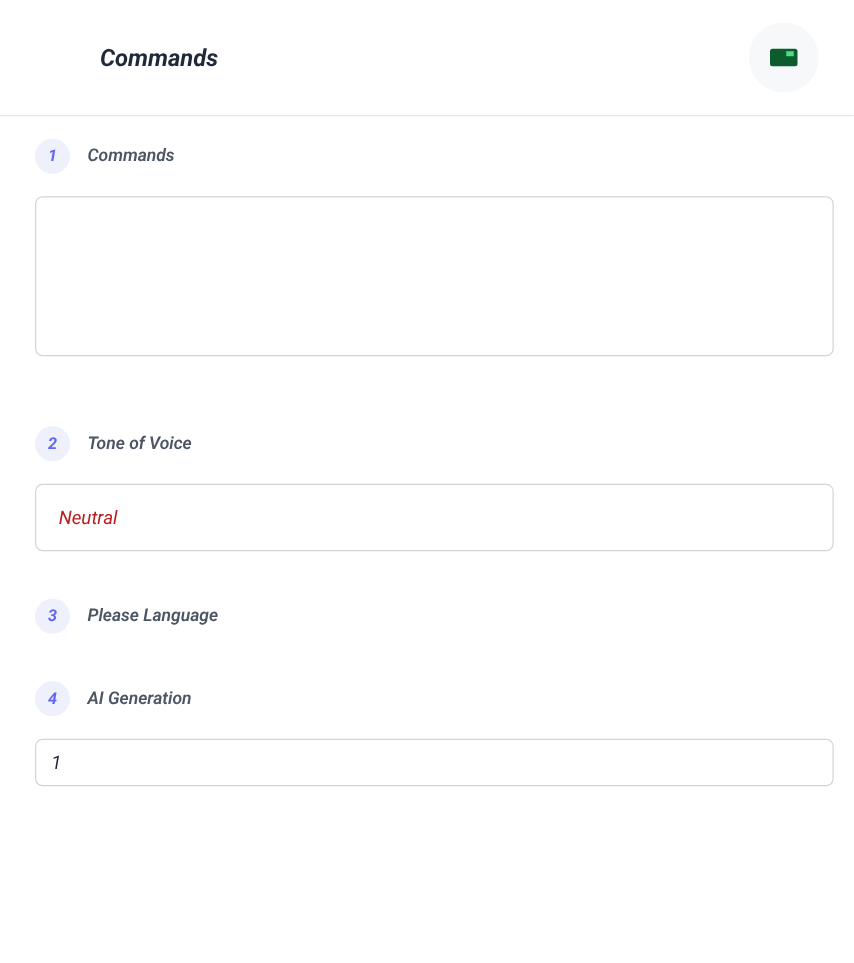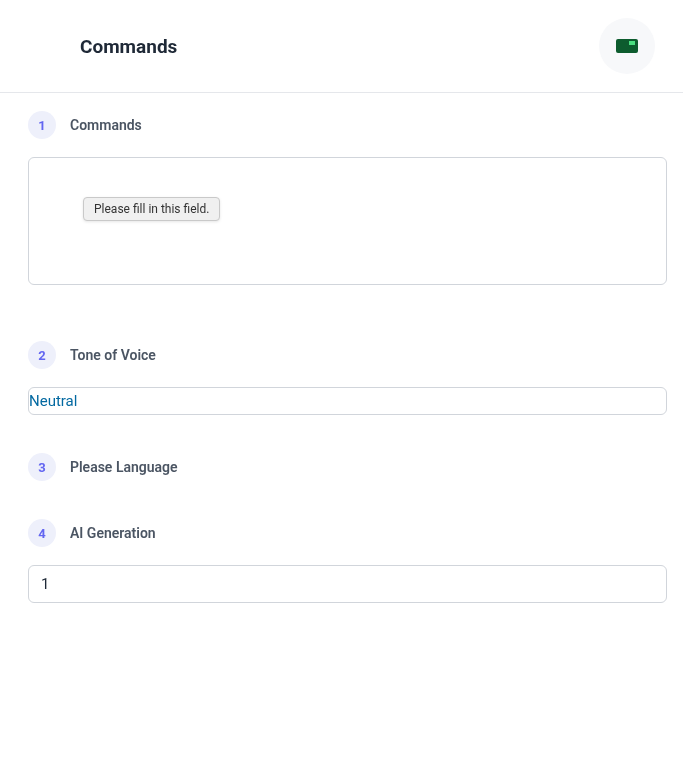--- a/index.html
+++ b/index.html
@@ -1,18 +1,19 @@
 <!DOCTYPE html>
 <html><head>
   <meta charset="utf-8">
   <style>
     * {
       margin: 0;
       padding: 0;
       box-sizing: border-box;
+      font-style: italic;
     }
     body {
       font-family: -apple-system, BlinkMacSystemFont, "Segoe UI", Roboto, sans-serif;
       background: #fff;
       width: 683px;
       height: 770px;
       overflow: hidden;
     }
     .header {
       display: flex;
@@ -113,27 +114,27 @@
       border: 1px solid #c9c9c9;
       border-radius: 4px;
       padding: 4px 10px;
       font-size: 12px;
       color: #333;
       box-shadow: 0 1px 3px rgba(0,0,0,0.1);
       white-space: nowrap;
     }
     .select-field {
       width: 100%;
-      height: 28px;
+      height: 54px;
       border: 1px solid #d1d5db;
       border-radius: 6px;
-      padding: 0 0;
+      padding: 0 18px;
       font-size: 15px;
       font-family: inherit;
-      color: #0369a1;
+      color: #b91c1c;
       background: #fff;
       appearance: none;
       outline: none;
       cursor: pointer;
     }
     .number-field {
       width: 100%;
       height: 38px;
       border: 1px solid #d1d5db;
       border-radius: 6px;
@@ -162,21 +163,20 @@
 
 <div class="content">
 
   <div class="section section-1">
     <div class="section-header">
       <div class="step-badge">1</div>
       <div class="section-label">Commands</div>
     </div>
     <div class="textarea-wrap">
       <textarea class="commands-textarea" style=""></textarea>
-      <div class="validation-tooltip">Please fill in this field.</div>
     </div>
   </div>
 
   <div class="section section-2">
     <div class="section-header">
       <div class="step-badge">2</div>
       <div class="section-label">Tone of Voice</div>
     </div>
     <select class="select-field">
       <option>Neutral</option>

